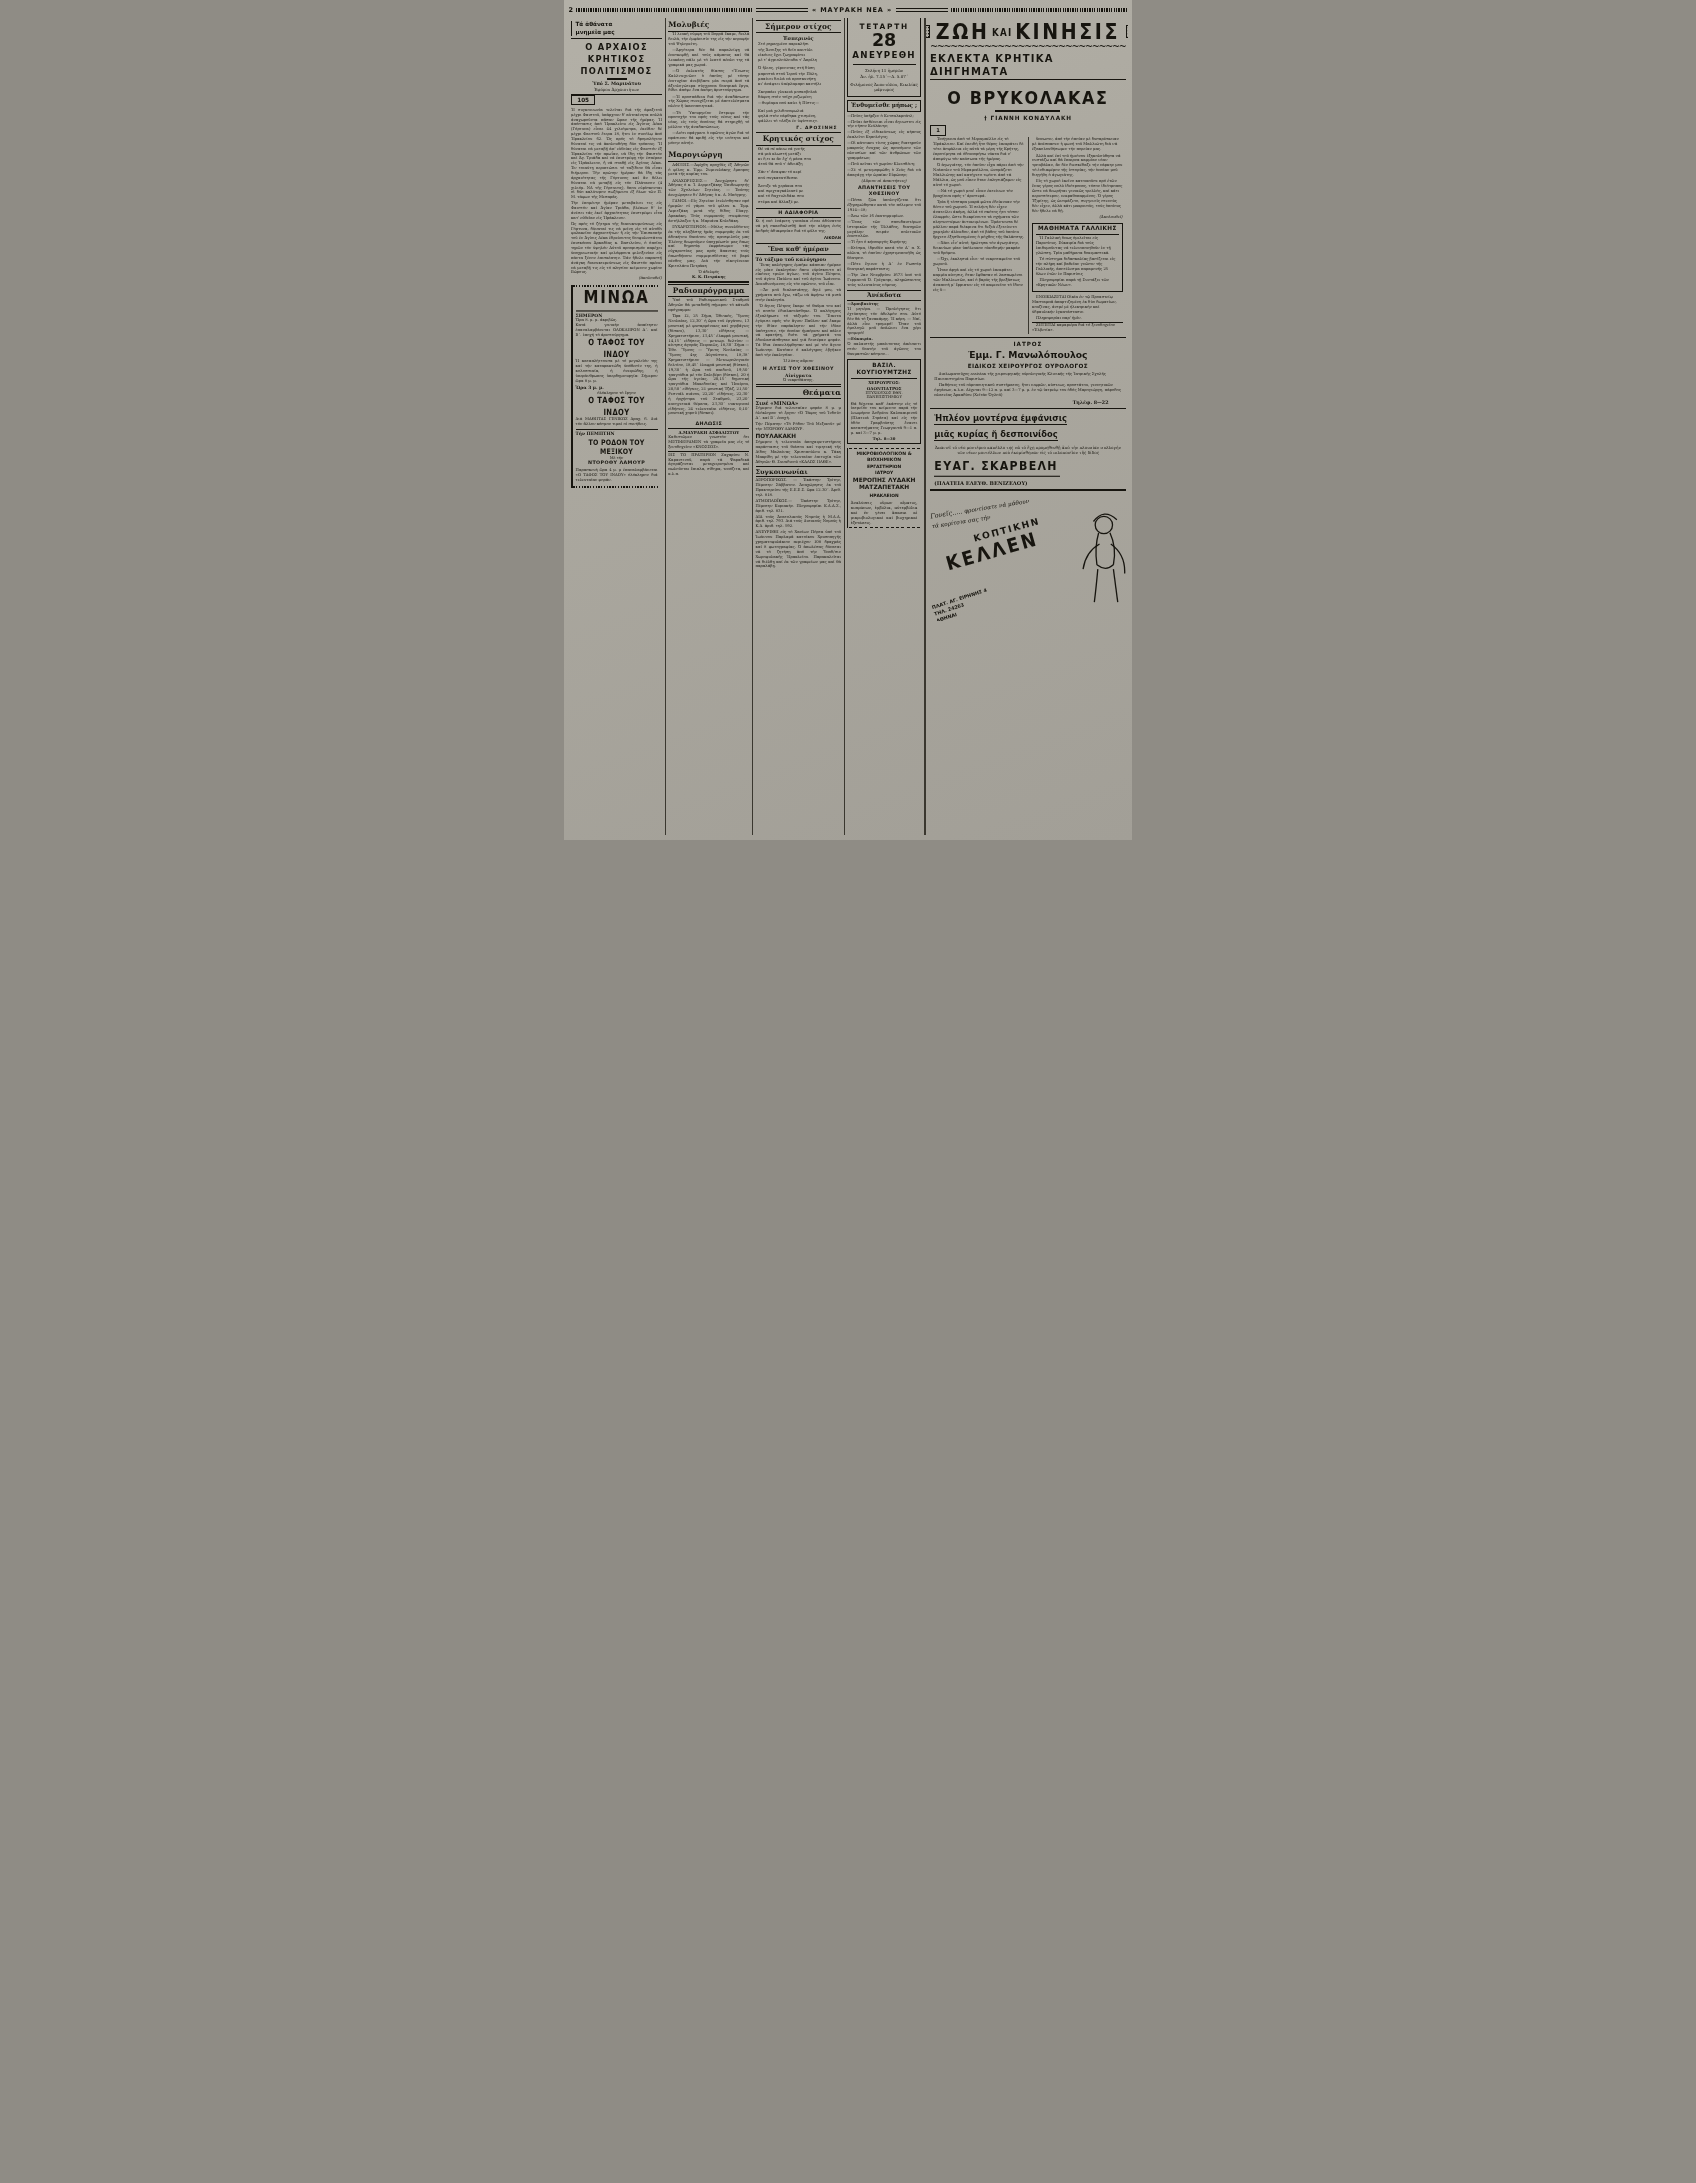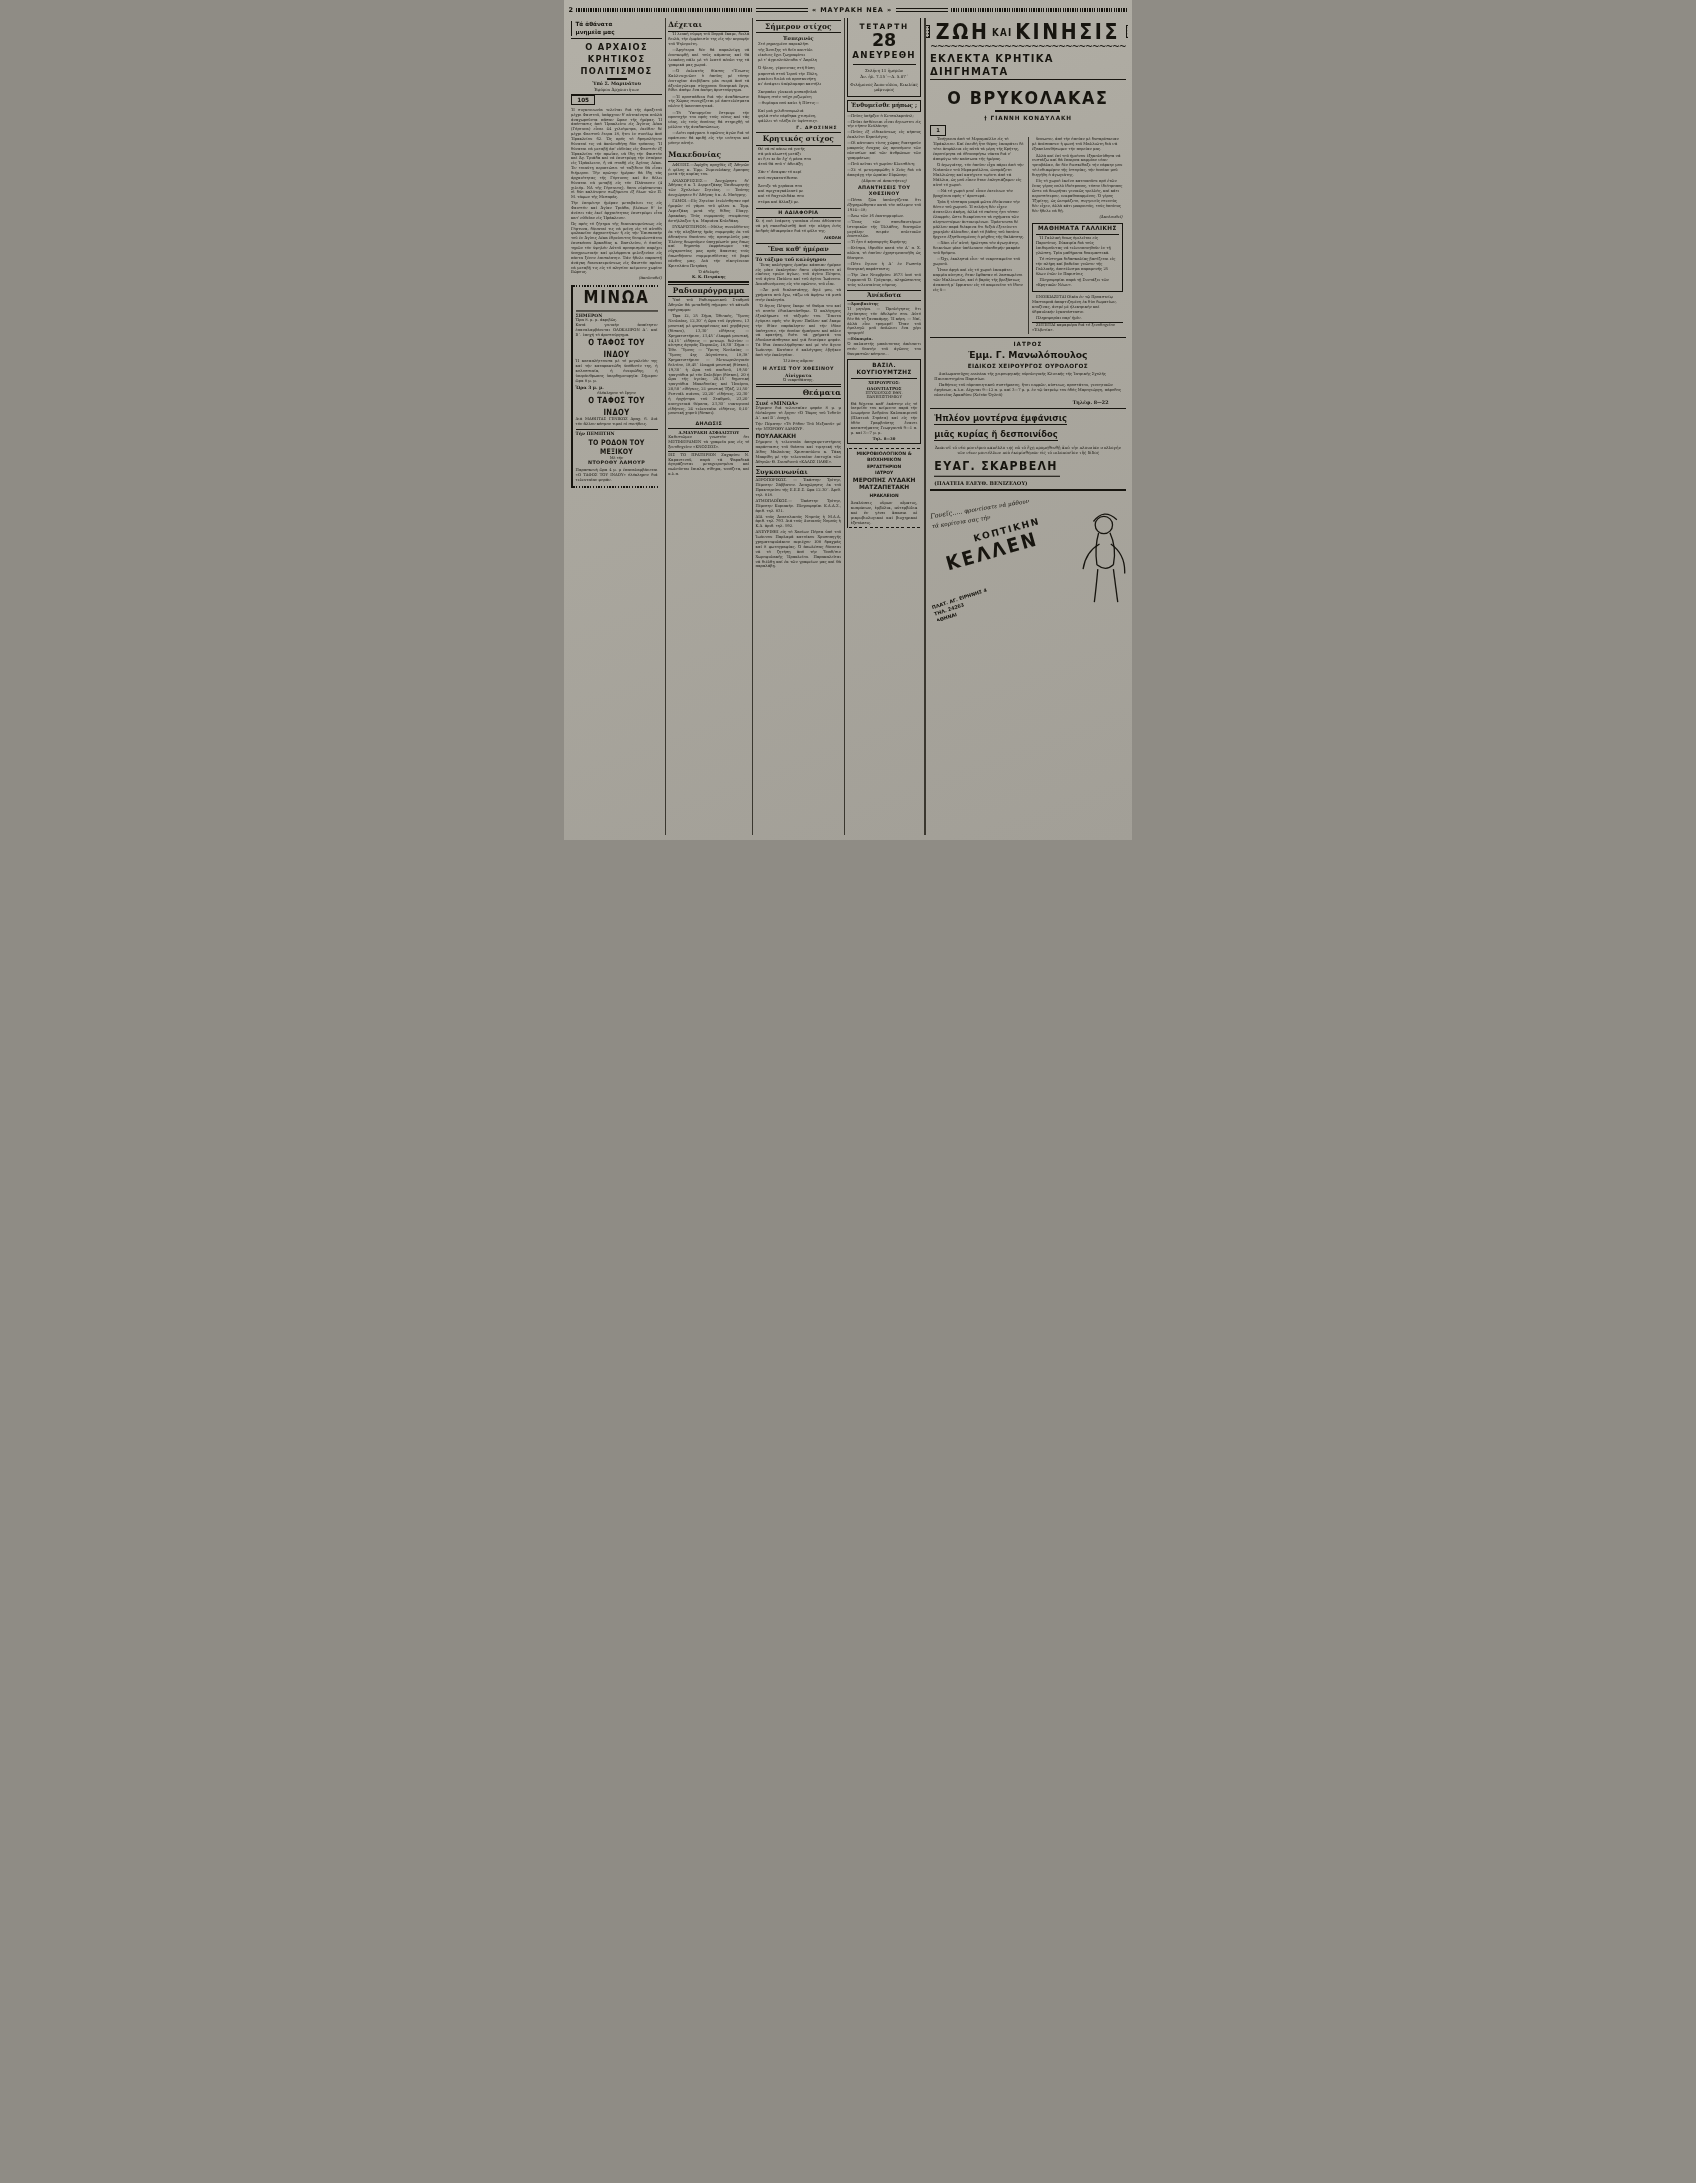--- a/index.html
+++ b/index.html
@@ -194,31 +194,31 @@
         <div class="rulet"></div>
         <div class="sub">Τήν ΠΕΜΠΤΗΝ</div>
         <div class="nextfilm">ΤΟ ΡΟΔΟΝ ΤΟΥ ΜΕΞΙΚΟΥ</div>
         <div class="center">Μέ τήν</div>
         <div class="star">ΝΤΟΡΟΘΥ ΛΑΜΟΥΡ</div>
         <p class="noindent" style="margin-top:1.7px">Παρασκευή ὥρα 4 μ. μ ἐπαναλαμβάνεται «Ο ΤΑΦΟΣ ΤΟΥ ΙΝΔΟΥ» ὁλόκληρον διά τελευταίαν φοράν.</p>
       </div>
     </div>
 
     <div class="col">
-      <div class="sect sect-under">Δέχεται</div>
+      <div class="sect sect-under">Μολυβιές</div>
       <div>
           <p>Ἡ λευκή νύμφη τοῦ Βορρᾶ ἔκαμε, δειλά δειλά, τήν ἐμφάνισίν της εἰς τήν κορυφήν τοῦ Ψηλορείτη.</p>
           <p>—Ἀργότερα δέν θά παραλείψῃ νά ἐπισκεφθῇ καί τούς κάμπους καί θά λευκάνῃ πάλι μέ τό λεπτό πέπλο της τά γραφικά μας χωριά.</p>
           <p>—Ὁ ἐκλεκτός θίασος «Ἕνωσις Καλλιτεχνῶν» ὁ ὁποῖος μέ τόσην ἐπιτυχίαν ἀνεβίβασε μία σειρά ἀπό τά ἀξιολογώτερα σύγχρονα θεατρικά ἔργα, δίδει ἀπόψε ἕνα ἀκόμη ἀριστούργημα.</p>
           <p>—Ἡ προσπάθεια διά τήν ἀναδάσωσιν τῆς Χώρας συνεχίζεται μέ ἀποτελέσματα πλέον ἤ ἱκανοποιητικά.</p>
           <p>—Τό Ὑπουργεῖον ἔστρεψε τήν προσοχήν του πρός τούς νέους καί τάς νέας, εἰς τούς ὁποίους θά στηριχθῇ τό μέλλον τῆς ἀναδασώσεως.</p>
           <p>—Διότι πράγματι ὁ πρῶτος ἀγών διά τό πράσινον θά κριθῇ εἰς τήν νεότητα καί μόνην αὐτήν.</p>
         </div>
       <div class="gap4"></div>
-      <div class="sect sect-under">Μακεδονίας</div>
+      <div class="sect sect-under">Μαρογιώργη</div>
       <div>
           <p>ΑΦΙΞΕΙΣ.—Ἀφίχθη προχθές ἐξ Ἀθηνῶν ὁ φίλος κ. Ἐμμ. Συμινελάκης ἔμπορος μετά τῆς κυρίας του.</p>
           <p>ΑΝΑΧΩΡΗΣΕΙΣ.— Ἀνεχώρησε δι' Ἀθήνας ὁ κ. Ἰ. Δερμιτζάκης Ἐπιθεωρητής τῶν Σχολείων Σητείας. — Ἐπίσης ἀνεχώρησεν δι' Ἀθήνας ὁ κ. Δ. Μπόγρης.</p>
           <p>ΓΑΜΟΙ.—Εἰς Σητείαν ἐτελέσθησαν πρό ἡμερῶν οἱ γάμοι τοῦ φίλου κ. Ἐμμ. Λεριτζάκη μετά τῆς δίδος Εὐαγγ. Δρακάκη. Τούς νυμφικούς στεφάνους ἀντήλλαξεν ἡ κ. Μαριάνα Κολιδάκη.</p>
           <p>ΕΥΧΑΡΙΣΤΗΡΙΟΝ.—Μόλις συνελθόντες ἐκ τῆς πληξάσης ἡμᾶς συμφορᾶς ἐκ τοῦ ἀδοκήτου θανάτου τῆς προσφιλοῦς μας Ἑλένης θεωροῦμεν ὑποχρέωσίν μας ὅπως καί δημοσίᾳ ἐκφράσωμεν τάς εὐχαριστίας μας πρός ἅπαντας τούς ὁπωσδήποτε συμμερισθέντας τό βαρύ πένθος μας. Διά τήν οἰκογένειαν Κριτολάου Πετράκη</p>
         </div>
       <div style="text-align:center">Ὁ ἀδελφός</div>
       <div style="text-align:center;font-weight:bold">Κ. Κ. Πετράκης</div>
       <div class="hrule thin" style="margin:1.7px 0 0.4px 0"></div>
       <div class="hrule thin" style="margin:0 0 1.3px 0"></div>

